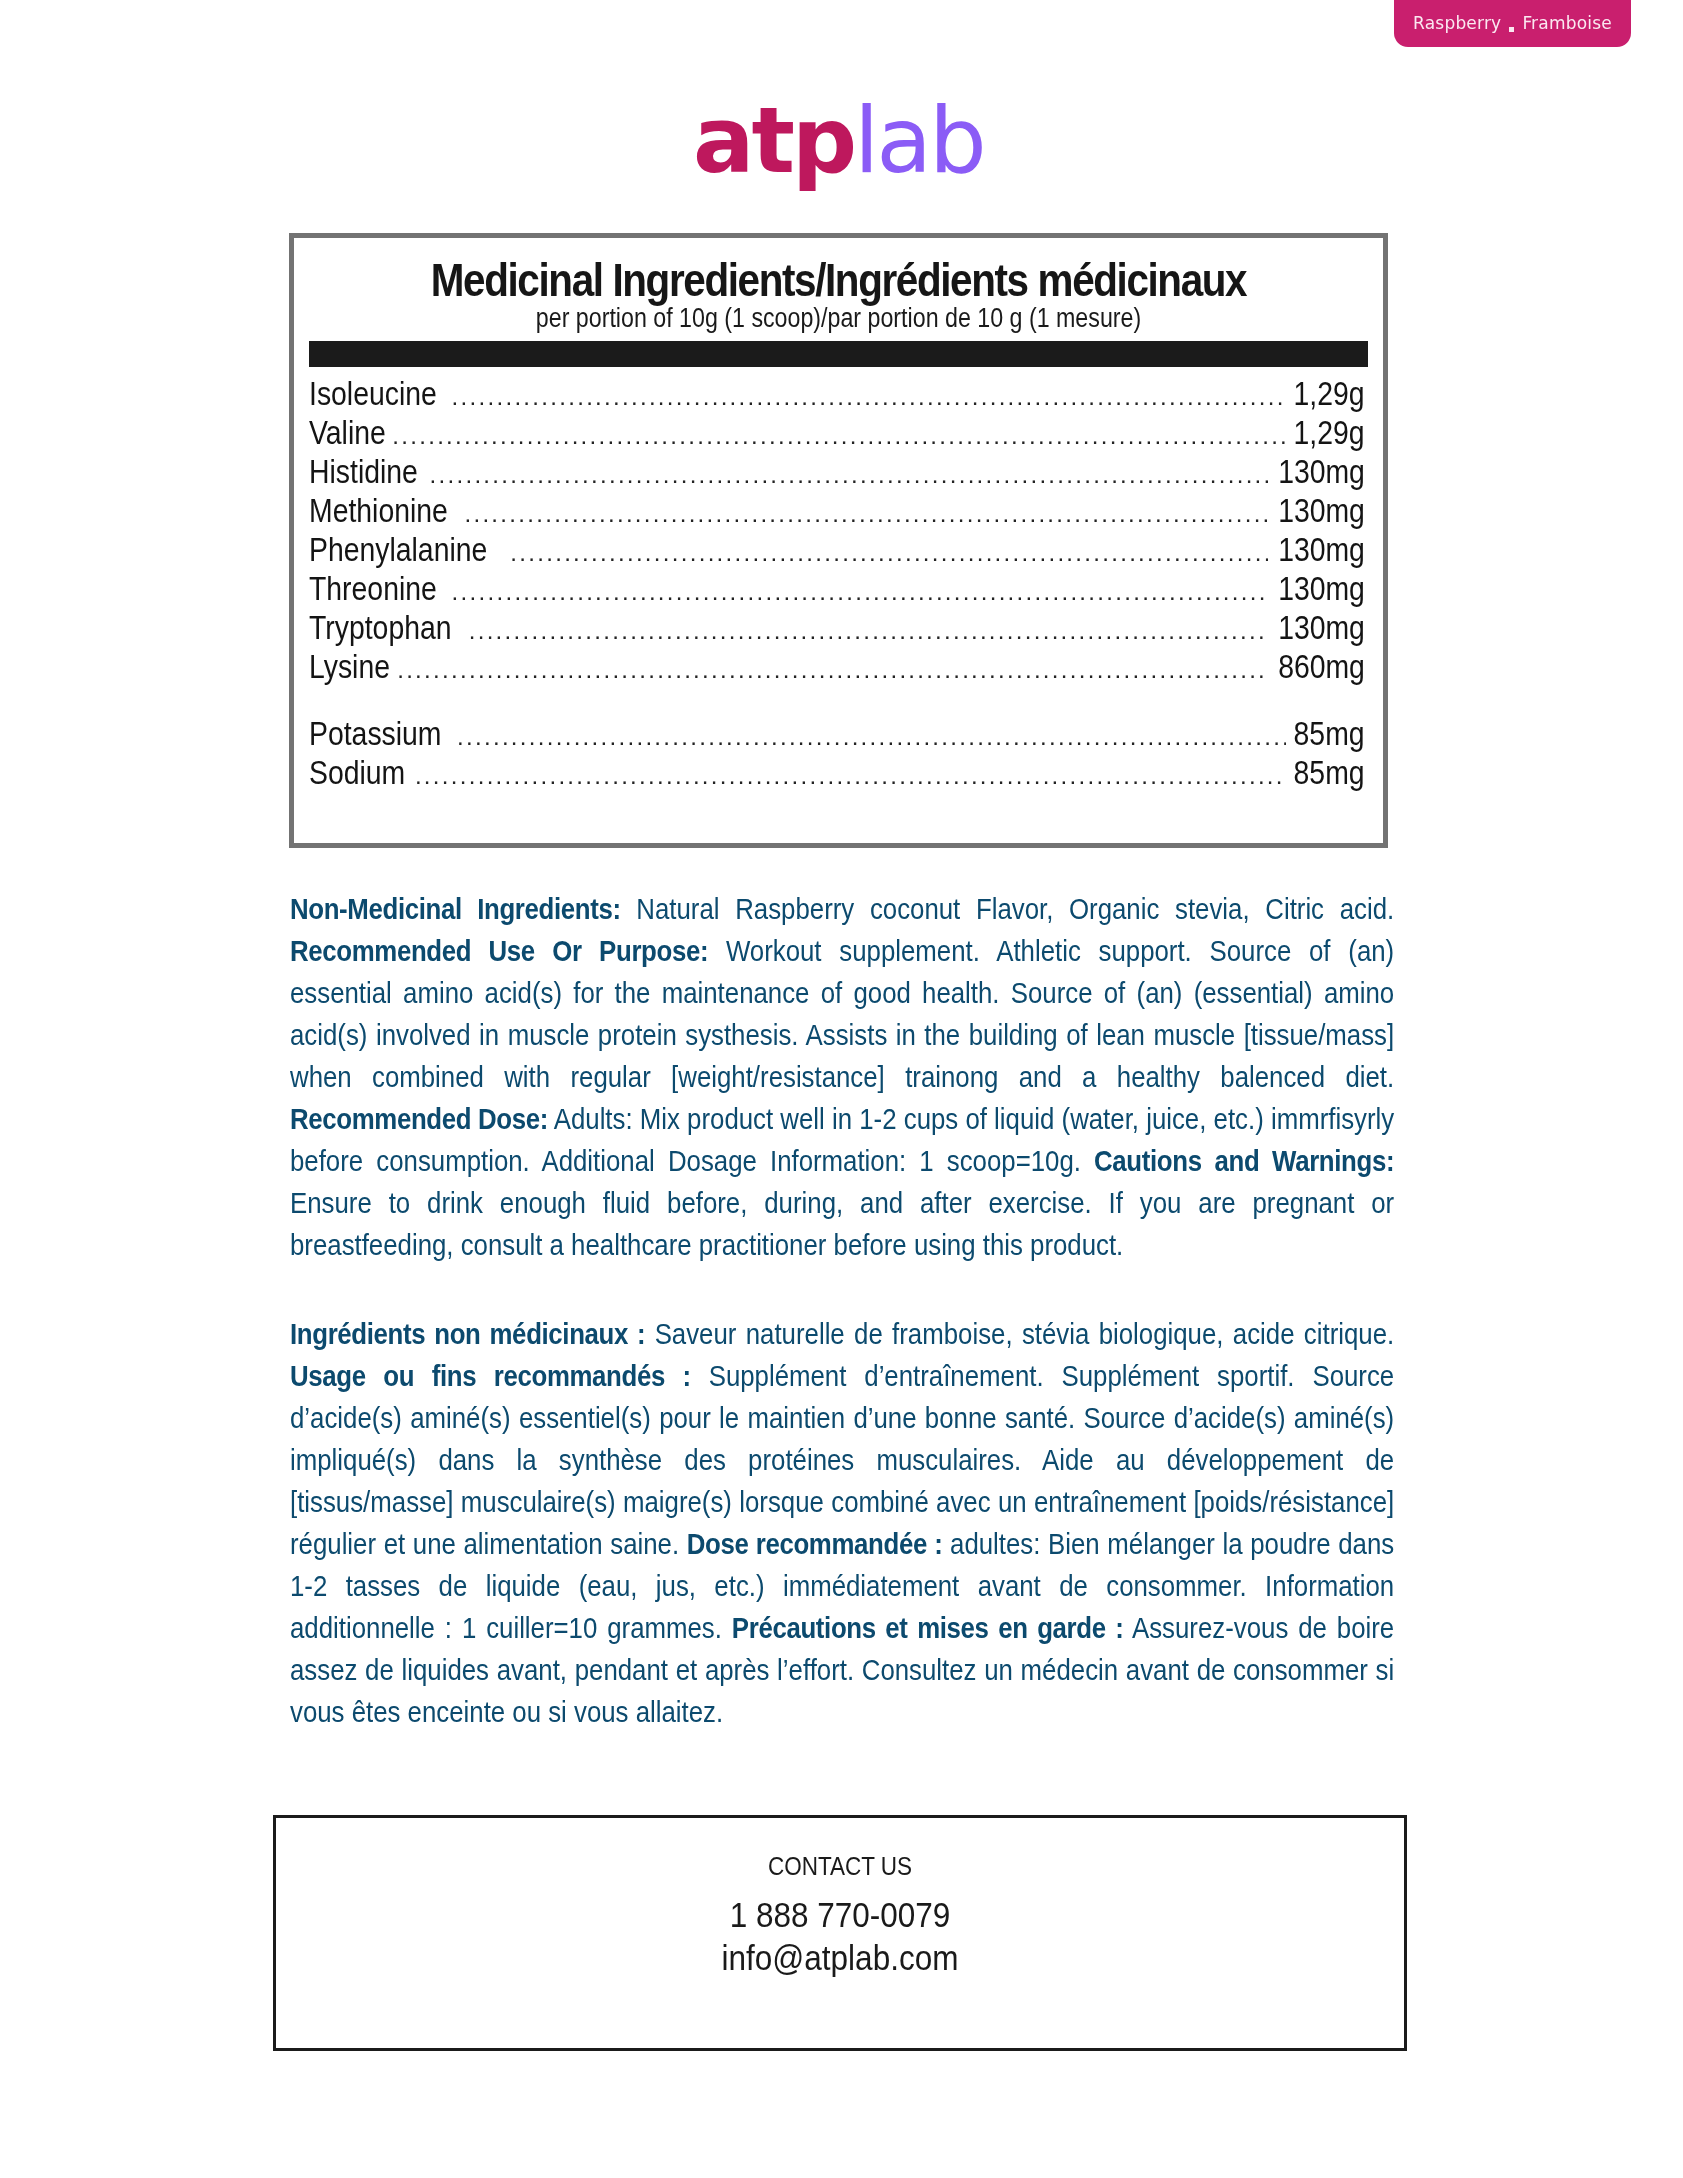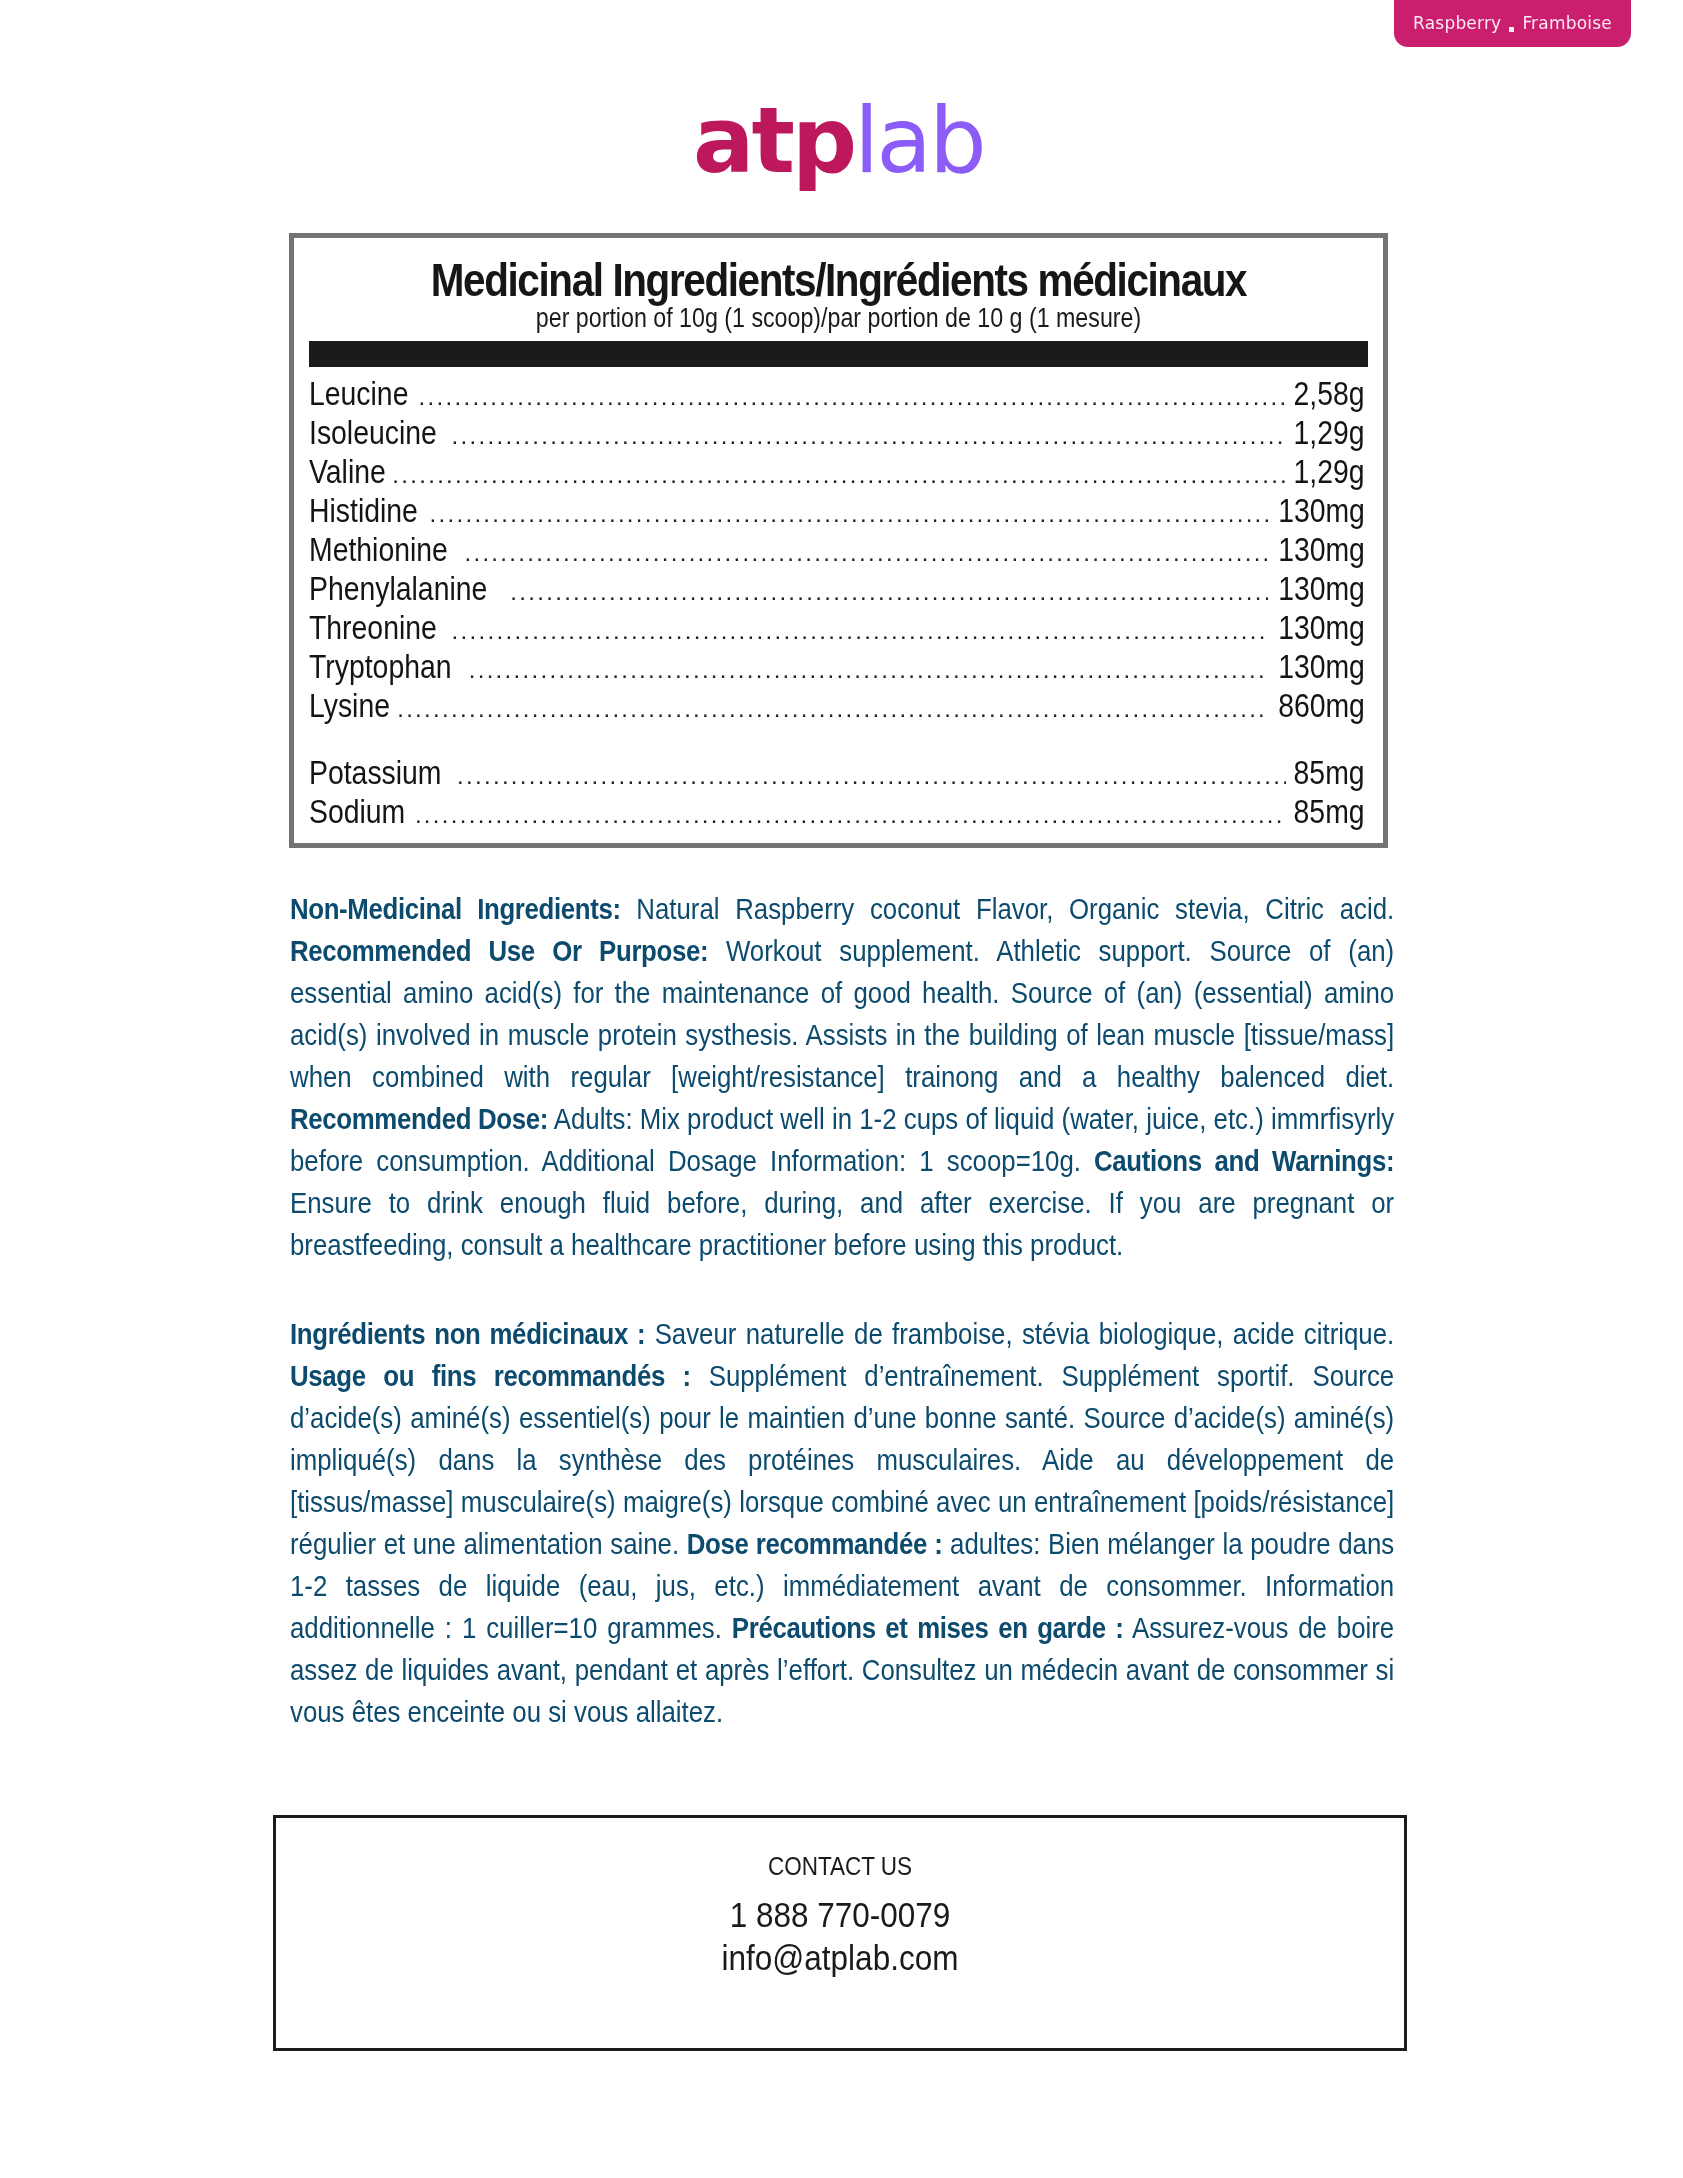--- a/index.html
+++ b/index.html
@@ -66,25 +66,20 @@
   <span class="a">atp</span><span class="b">lab</span>
 </div>
 
 <div class="med-box">
   <div class="med-title">Medicinal Ingredients/Ingrédients médicinaux</div>
   <div class="med-sub">per portion of 10g (1 scoop)/par portion de 10 g (1 mesure)</div>
   <div class="med-bar"></div>
 
   <div class="rows">
     <div class="row">
-        <span class="name">Leucine</span>
-        <span class="dots"></span>
-        <span class="val">2,58g</span>
-      </div>
-    <div class="row">
         <span class="name">Isoleucine</span>
         <span class="dots"></span>
         <span class="val">1,29g</span>
       </div>
     <div class="row">
         <span class="name">Valine</span>
         <span class="dots"></span>
         <span class="val">1,29g</span>
       </div>
     <div class="row">

